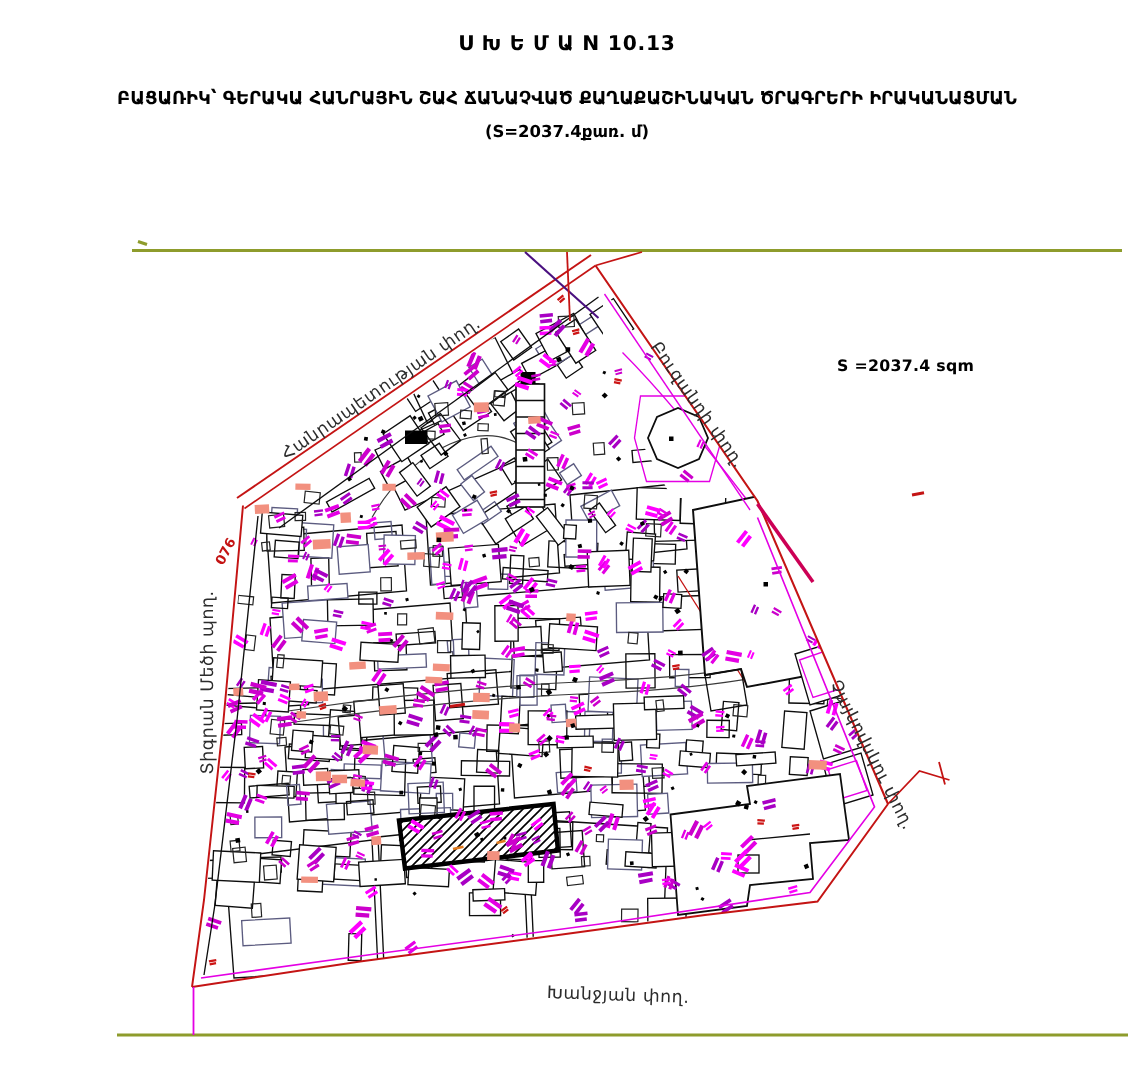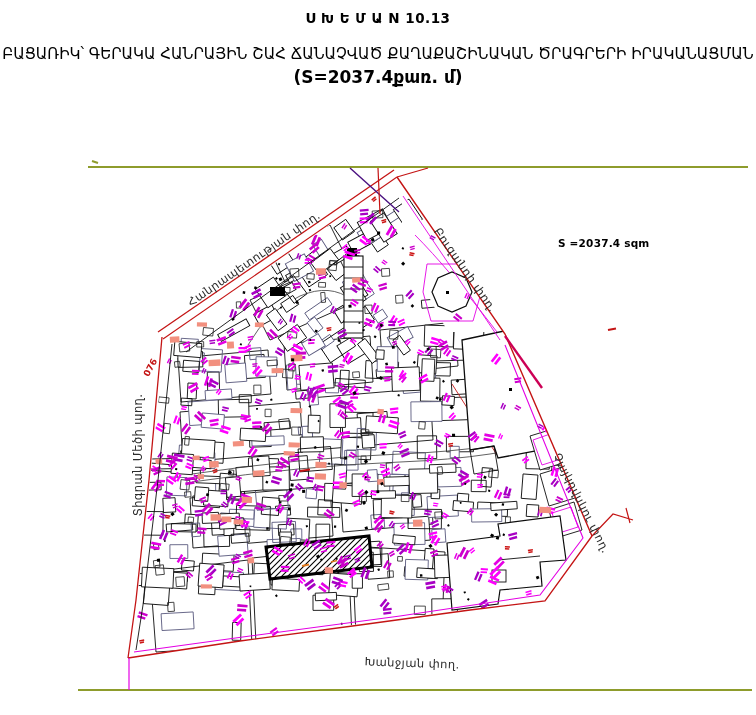--- a/index.html
+++ b/index.html
@@ -1,20 +1,20 @@
 <!DOCTYPE html>
 <html><head>
 <meta charset="utf-8">
 <style>
   html,body{margin:0;padding:0;background:#fff;width:756px;height:715px;overflow:hidden;}
   .header{width:756px;text-align:center;font-family:"DejaVu Sans",sans-serif;color:#000;height:150px;box-sizing:border-box;}
-  .title{padding-top:10px;font-size:13.5px;font-weight:bold;letter-spacing:.5px;}
-  .sub{font-size:15px;font-weight:normal;line-height:21.5px;}
+  .title{padding-top:21px;font-size:13.5px;font-weight:bold;letter-spacing:.5px;}
+  .sub{font-size:12px;font-weight:bold;line-height:21.5px;}
   .sub.first{margin-top:18px;}
-  .sub3{font-size:17px;font-weight:bold;line-height:22px;}
+  .sub3{font-size:11px;font-weight:bold;line-height:22px;}
   svg{display:block;}
   .lbl{font-family:"DejaVu Sans",sans-serif;font-size:11.5px;fill:#2c2c2c;letter-spacing:.4px;}
   .area{font-family:"DejaVu Sans",sans-serif;font-weight:bold;font-size:10.5px;fill:#000;letter-spacing:.2px;}
   .marker{font-family:"DejaVu Sans",sans-serif;font-size:9px;font-weight:bold;fill:#c41414;}
   .red{stroke:#c41414;fill:none;}
   .mag{stroke:#e400e4;fill:none;}
   .crims{stroke:#cc0055;fill:none;}
   .darkv{stroke:#4a1080;fill:none;}
   .olive{stroke:#8e9c2c;stroke-width:2;fill:none;}
   .blk{stroke:#0d0d0d;fill:none;}

